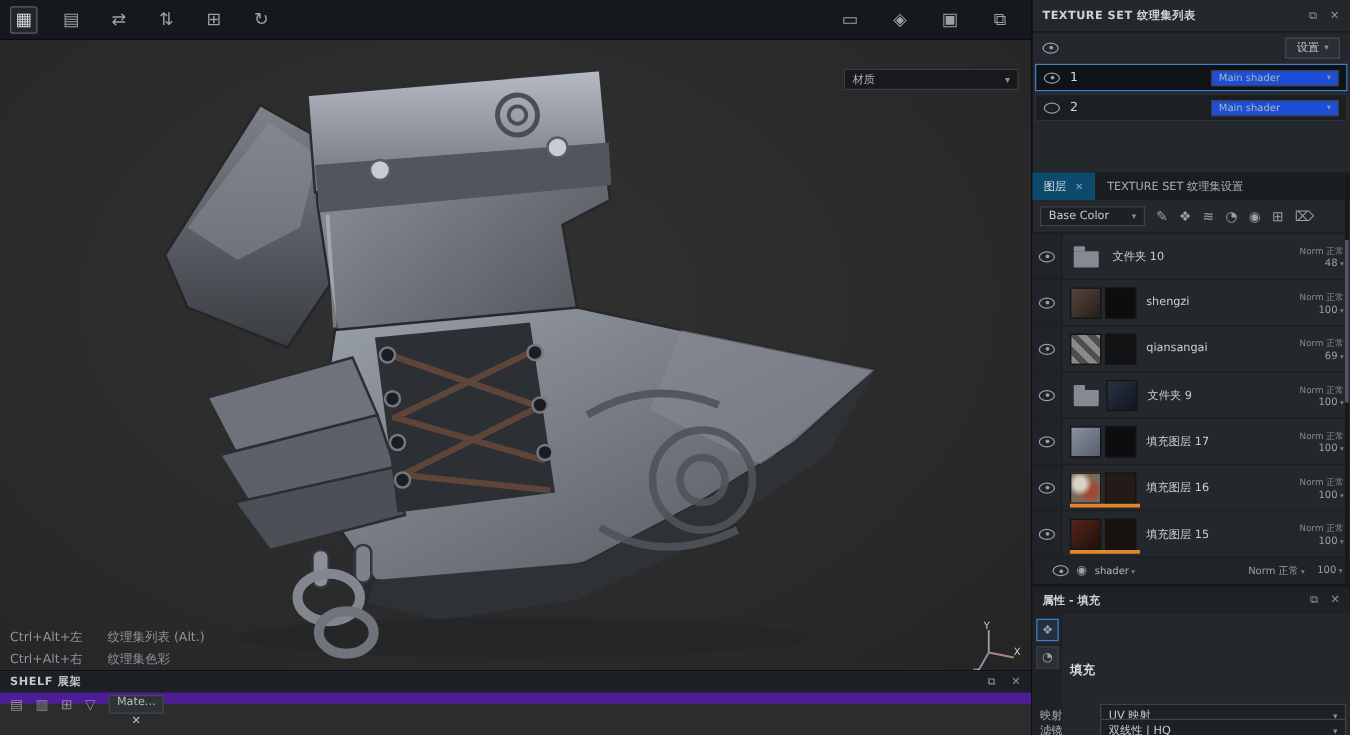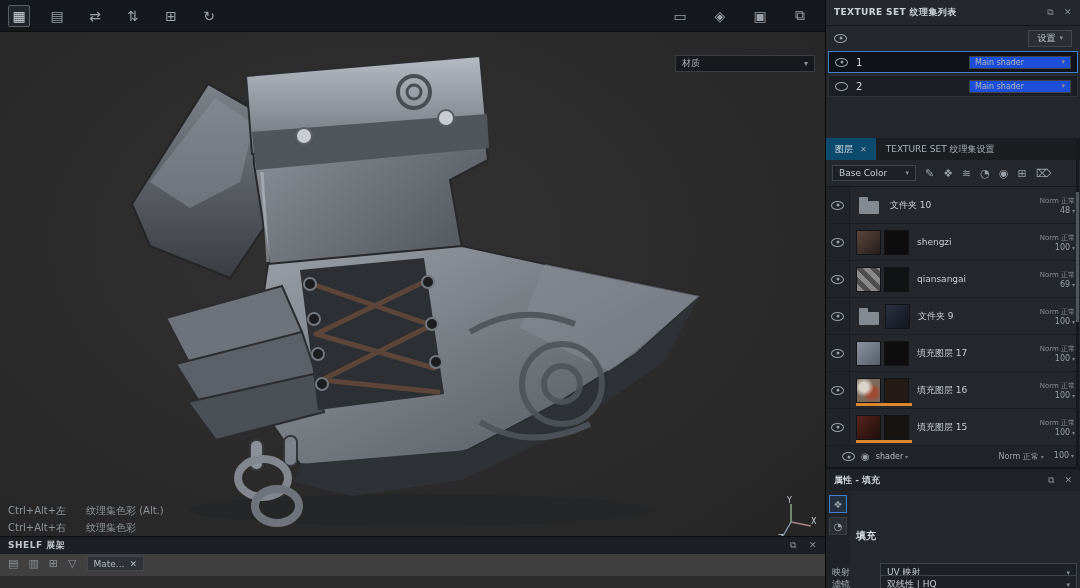--- a/index.html
+++ b/index.html
@@ -15,25 +15,25 @@
 
   
   .viewport { position:absolute; left:0; top:32px; width:825px; height:520px; background:radial-gradient(ellipse at 45% 40%, #323232 0%, #292929 70%, #242424 100%); overflow:hidden; }
   .mat-dd { position:absolute; right:10px; top:23px; width:140px; height:17px; background:#17191d; border:1px solid #3a3e44; color:#aeb4ba; font-size:9px; display:flex; align-items:center; padding:0 6px; }
   .mat-dd::after { content:"▾"; margin-left:auto; font-size:8px; color:#8a9096; }
   .hints { position:absolute; left:8px; bottom:16px; font-size:10px; color:#8e949a; line-height:17px; }
   .hints .k { display:inline-block; min-width:78px; }
   .axis { position:absolute; right:8px; bottom:10px; }
 
   
-  .shelf { position:absolute; left:0; top:536px; width:825px; height:40px; background:#404040; border-top:1px solid #0c0e10; }
+  .shelf { position:absolute; left:0; top:536px; width:825px; height:27px; background:#4c1d95; border-top:1px solid #0c0e10; }
   .shelf-h { height:17px; background:#1c1f23; display:flex; align-items:center; padding:0 8px; font-size:9px; font-weight:bold; letter-spacing:.5px; color:#c2c7cd; }
   .shelf-h .win { margin-left:auto; display:flex; gap:12px; font-size:9px; color:#8a9096; font-weight:normal; }
   .shelf-b { height:19px; display:flex; align-items:center; gap:10px; padding:0 8px; color:#8a9096; font-size:11px; }
-  .shelf-tab { display:flex; align-items:center; gap:5px; background:#2e3237; border:1px solid #43474d; padding:0 6px; height:15px; font-size:9px; color:#b6bbc1; }
+  .shelf-tab { display:flex; align-items:center; gap:5px; background:#2e3237; border:1px solid #43474d; padding:0 6px; height:15px; font-size:9px; color:#b6bbc1;flex-direction:column; }
 
   
   .panel { position:absolute; left:825px; top:0; width:255px; height:588px; background:#24272b; border-left:1px solid #08090b; display:flex; flex-direction:column; }
   .p-h { height:26px; display:flex; align-items:center; padding:0 8px; font-size:9px; font-weight:bold; letter-spacing:.4px; color:#ced3d9; border-bottom:1px solid #15171a; flex:none; }
   .win { margin-left:auto; display:flex; gap:10px; font-size:9px; color:#8a9096; font-weight:normal; }
   .ts-toolbar { height:24px; display:flex; align-items:center; padding:0 8px; flex:none; }
   .btn { background:#2b2f34; border:1px solid #43474d; color:#c3c8ce; font-size:9px; padding:1px 8px; display:flex; align-items:center; gap:4px; margin-left:auto; }
   .btn::after { content:"▾"; font-size:7px; color:#8a9096; }
   .ts-row { height:22px; margin:1px 2px; background:#1b1e22; border:1px solid #2e3237; display:flex; align-items:center; padding:0 6px; gap:8px; font-size:10px; color:#d6dbe1; flex:none; }
   .ts-row.selected { border-color:#3f80c8; background:#0f1318; }
@@ -171,21 +171,21 @@
       <ellipse cx="263" cy="446" rx="25" ry="19" fill="none" stroke="#82878f" stroke-width="8"></ellipse>
       <ellipse cx="277" cy="474" rx="22" ry="17" fill="none" stroke="#6f747c" stroke-width="8"></ellipse>
       <path d="M262,140 L268,230" stroke="#c6cbd2" stroke-width="3" opacity="0.5"></path>
     </svg>
 
     <div class="mat-dd">
       <span>材质</span>
     </div>
 
     <div class="hints">
-      <div><span class="k">Ctrl+Alt+左</span><span>纹理集色彩 (Alt.)</span></div>
+      <div><span class="k">Ctrl+Alt+左</span><span>纹理集列表 (Alt.)</span></div>
       <div><span class="k">Ctrl+Alt+右</span><span>纹理集色彩</span></div>
     </div>
 
     <svg class="axis" width="42" height="48">
       <line x1="16" y1="28" x2="16" y2="10" stroke="#86a886" stroke-width="1.5"></line>
       <line x1="16" y1="28" x2="36" y2="32" stroke="#a88686" stroke-width="1.5"></line>
       <line x1="16" y1="28" x2="8" y2="42" stroke="#8694a8" stroke-width="1.5"></line>
       <text x="12" y="9" fill="#c8cdd3" font-size="8">Y</text>
       <text x="36" y="30" fill="#c8cdd3" font-size="8">X</text>
       <text x="3" y="47" fill="#c8cdd3" font-size="8">Z</text>

